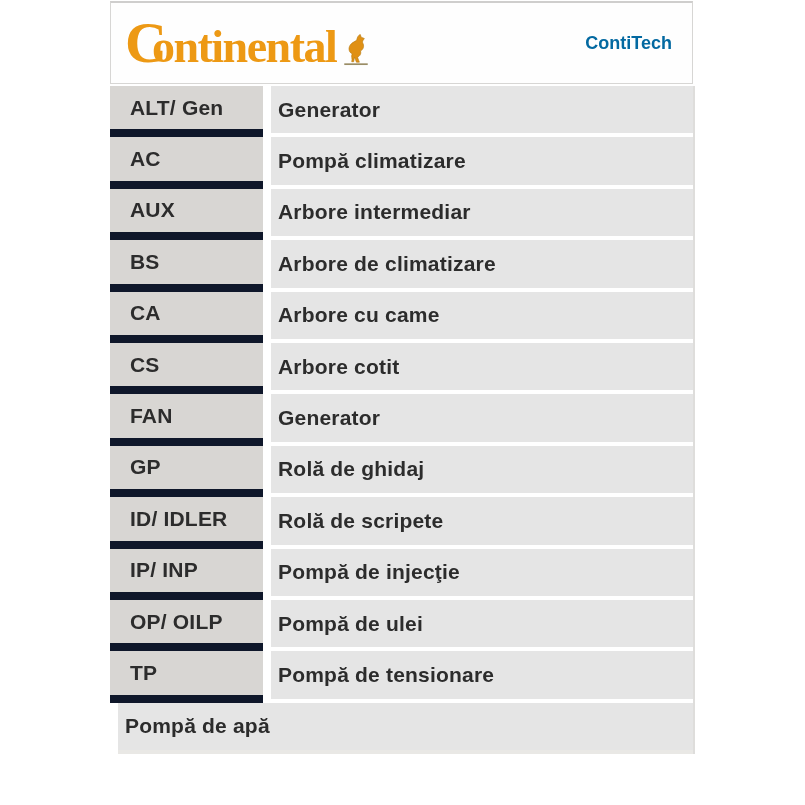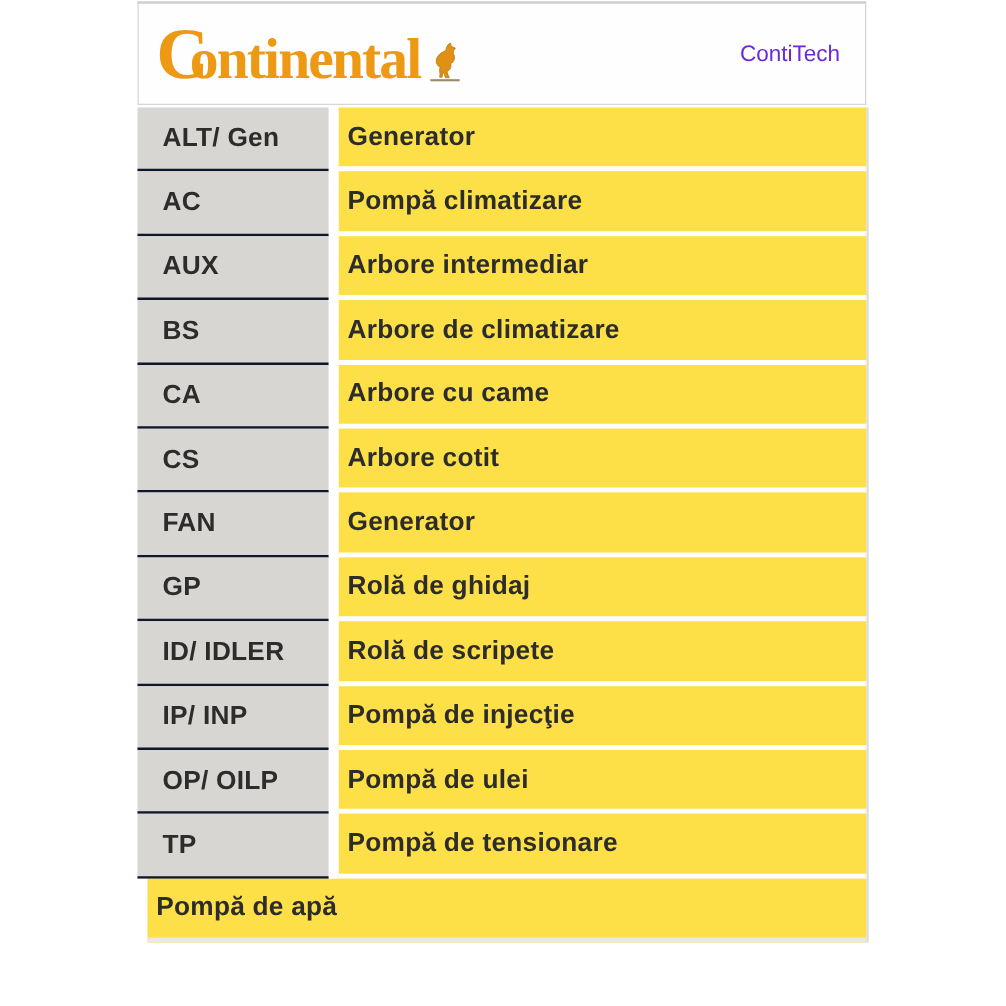--- a/index.html
+++ b/index.html
@@ -18,40 +18,40 @@
   }
   .logo{
     display:flex;align-items:baseline;
     font-family:"Liberation Serif","DejaVu Serif",serif;
     font-weight:bold;color:#ed9914;white-space:nowrap;
   }
   .logo .cap{font-size:58px;line-height:1;letter-spacing:-2px;}
   .logo .rest{font-size:46px;line-height:1;letter-spacing:-1.5px;margin-left:-13px;}
   .horse-wrap{position:relative;margin-left:7px;top:4px;}
   .subbrand{
-    font-size:18px;font-weight:normal;color:#6d28d9;letter-spacing:0;
+    font-size:18px;font-weight:bold;color:#0369a1;letter-spacing:0;
   }
 
   
   .abbr-table{
     position:absolute;left:110px;top:86px;width:585px;
     box-sizing:border-box;border-right:2px solid #dedddb;
   }
   .row{display:flex;height:51.4px;}
   .cell{
     box-sizing:border-box;display:flex;align-items:center;
     font-size:21px;font-weight:bold;color:#2c2c2c;letter-spacing:0.2px;
   }
   .cell.code{
-    width:153px;background:#d8d6d3;border-bottom:2px solid #0f172a;
+    width:153px;background:#d8d6d3;border-bottom:8px solid #0f172a;
     padding-left:20px;
   }
   .gapcol{width:8px;background:#ffffff;}
   .cell.label{
-    flex:1;background:#fde047;border-bottom:4px solid #ffffff;
+    flex:1;background:#e5e5e5;border-bottom:4px solid #ffffff;
     padding-left:7px;
   }
   .row.last .cell.code{border-bottom-color:#c8c5c2;}
   .row.last .cell.label{border-bottom-color:#e9e8e5;}
 </style>
 </head>
 <body>
 
 <div class="page">
 

